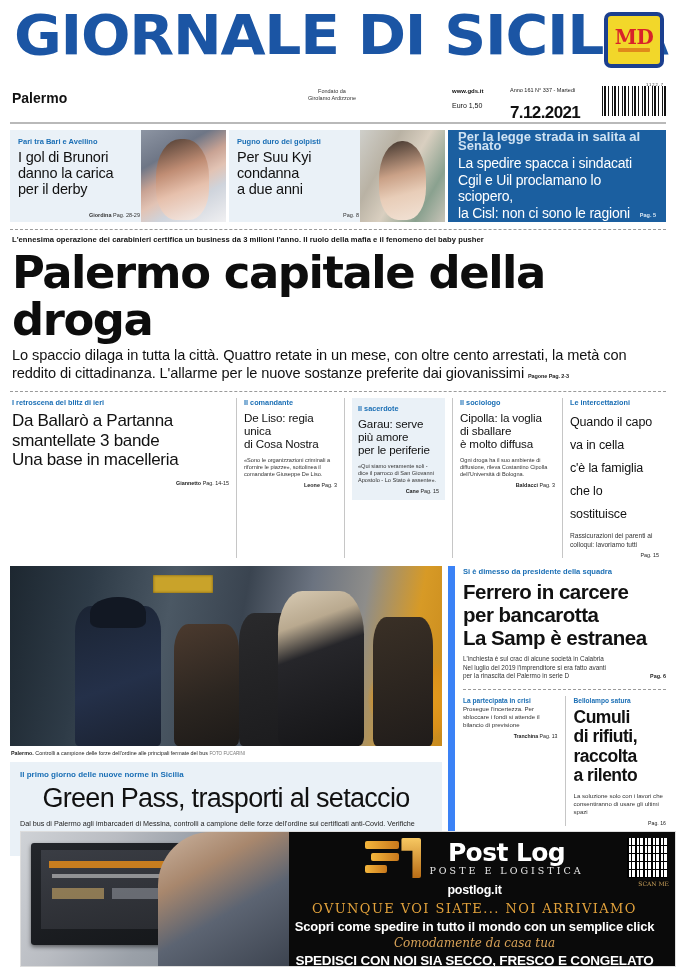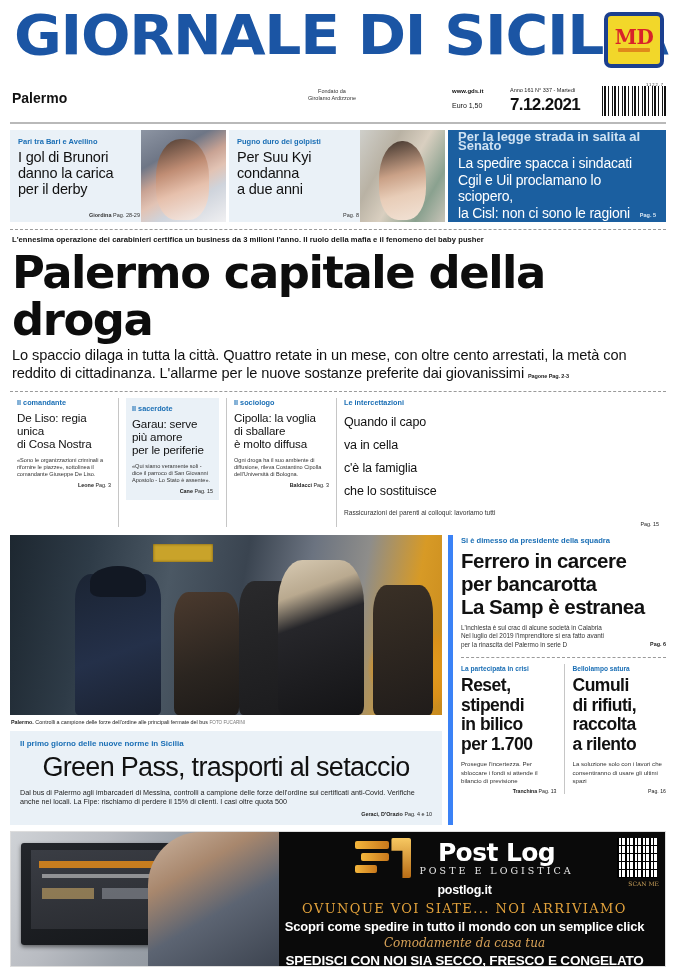--- a/index.html
+++ b/index.html
@@ -22,21 +22,21 @@
     letter-spacing:-0.5px;font-family:"DejaVu Serif","Liberation Serif",serif;}
   .md-bar{width:60%;height:4px;background:#e08a1a;margin-top:2px;border-radius:1px;}
 
   .infobar{position:relative;height:36px;border-bottom:2px solid #b9b9b9;margin:0 10px;}
   .edition{position:absolute;left:2px;top:4px;font-size:14px;font-weight:bold;color:#111;}
   .founded{position:absolute;left:262px;top:2px;font-size:5.5px;line-height:7px;
     text-align:center;color:#333;width:120px;}
   .web{position:absolute;left:442px;top:2px;font-size:6px;font-weight:bold;color:#111;}
   .euro{position:absolute;left:442px;top:16px;font-size:7px;color:#111;}
   .issue{position:absolute;left:500px;top:1px;font-size:5.5px;color:#222;white-space:nowrap;}
-  .date{position:absolute;left:500px;top:9px;font-size:17px;font-weight:bold;
+  .date{position:absolute;left:500px;top:17px;font-size:17px;font-weight:bold;
     letter-spacing:-0.6px;color:#111;}
   .barcode{position:absolute;right:0px;top:0px;width:64px;height:30px;
     background:repeating-linear-gradient(90deg,#111 0 1px,#fff 1px 2px,#111 2px 4px,#fff 4px 6px,#111 6px 7px,#fff 7px 10px);}
   .barcode-num{position:absolute;right:2px;top:-4px;font-size:4px;color:#333;letter-spacing:1px;}
 
   
   .teasers{display:flex;margin:6px 10px 0 10px;height:92px;gap:3px;}
   .teaser{position:relative;overflow:hidden;}
   .t1{width:216px;background:#eaf1f7;display:flex;}
   .t2{width:216px;background:#eaf1f7;display:flex;}
@@ -119,39 +119,39 @@
   .caption .credit{color:#777;font-size:4.6px;}
 
   .gp{background:#eaf1f7;margin-top:4px;padding:7px 10px 8px 10px;box-sizing:border-box;width:432px;}
   .gp-kicker{font-size:8px;font-weight:bold;color:#1b6fb5;line-height:11px;}
   .gp-head{font-size:27px;line-height:31px;color:#111;letter-spacing:-0.7px;margin:3px 0 5px 0;
     text-align:center;}
   .gp-body{font-size:7.2px;line-height:9.6px;color:#222;}
   .gp-ref{font-size:5.4px;text-align:right;margin-top:4px;color:#222;}
   .gp-ref b{font-weight:bold;}
 
-  .mid-right{flex:1;padding-left:8px;border-left:5px solid #3b82f6;margin-left:6px;}
+  .mid-right{flex:1;padding-left:8px;border-left:7px solid #3b82f6;margin-left:6px;}
   .mr-kicker{font-size:7.6px;font-weight:bold;color:#1b6fb5;line-height:11px;}
   .mr-head{font-size:20.5px;line-height:23px;font-weight:bold;color:#111;
     letter-spacing:-0.5px;margin:3px 0 6px 0;}
   .mr-body{font-size:6.4px;line-height:8.6px;color:#333;}
   .mr-ref{font-size:5.4px;font-weight:bold;text-align:right;color:#222;margin-top:-8px;}
 
   .mr-split{display:flex;margin-top:10px;border-top:1px dashed #9a9a9a;padding-top:6px;}
   .mrc{width:50%;padding-right:7px;box-sizing:border-box;}
   .mrc+.mrc{border-left:1px solid #c6c6c6;padding-left:8px;padding-right:0;}
   .mrc-kicker{font-size:6.6px;font-weight:bold;color:#1b6fb5;line-height:9px;}
   .mrc-head{font-size:17.5px;line-height:19.5px;font-weight:bold;color:#111;
     letter-spacing:-0.5px;margin:3px 0 6px 0;}
   .mrc-body{font-size:6.1px;line-height:8.2px;color:#333;}
   .mrc-ref{font-size:5.2px;text-align:right;color:#222;margin-top:3px;}
   .mrc-ref b{font-weight:bold;}
 
   
-  .ad{position:absolute;left:10px;bottom:6px;width:656px;height:136px;
+  .ad{position:absolute;left:20px;bottom:6px;width:656px;height:136px;
     background:#0a0a0a;display:flex;overflow:hidden;border:1px solid #ddd;box-sizing:border-box;}
   .ad-photo{width:253px;height:100%;position:relative;
     background:linear-gradient(120deg,#cfd2d6 0%,#b9bcc2 30%,#9aa0a8 55%,#7d848d 100%);}
   .ad-laptop{position:absolute;left:4%;top:8%;width:62%;height:76%;
     background:linear-gradient(160deg,#23262b,#15171a);border-radius:3px;
     box-shadow:0 2px 4px rgba(0,0,0,.5);}
   .ad-screen{position:absolute;left:6%;top:7%;width:88%;height:78%;
     background:linear-gradient(170deg,#3a3d44,#2a2c31);}
   .ad-screen-bar{position:absolute;left:6%;top:14%;width:88%;height:9%;
     background:#e08a1a;opacity:.85;}
@@ -261,20 +261,30 @@
     <div class="main-kicker">L'ennesima operazione dei carabinieri certifica un business da 3 milioni l'anno. Il ruolo della mafia e il fenomeno del baby pusher</div>
     <div class="main-head">Palermo capitale della droga</div>
     <div class="main-sub">
       <span>Lo spaccio dilaga in tutta la città. Quattro retate in un mese, con oltre cento arrestati, la metà con reddito di cittadinanza. L'allarme per le nuove sostanze preferite dai giovanissimi</span>
       <span class="main-ref">Pagone Pag. 2-3</span>
     </div>
   </div>
 
   <div class="cols">
 
+    <div class="col c1">
+      <div class="c-kicker">I retroscena del blitz di ieri</div>
+      <div class="c-head" style="white-space:pre-line">Da Ballarò a Partanna
+smantellate 3 bande
+Una base in macelleria</div>
+      <div class="c-ref">
+        <b>Giannetto</b>
+        <span>Pag. 14-15</span>
+      </div>
+    </div>
 
     <div class="col c2">
       <div class="c-kicker">Il comandante</div>
       <div class="c-head" style="white-space:pre-line">De Liso: regia
 unica
 di Cosa Nostra</div>
       <div class="c-body">«Sono le organizzazioni criminali a rifornire le piazze», sottolinea il comandante Giuseppe De Liso.</div>
       <div class="c-ref">
         <b>Leone</b>
         <span>Pag. 3</span>
@@ -356,24 +366,20 @@
 La Samp è estranea</div>
         <div class="mr-body" style="white-space:pre-line">L'inchiesta è sul crac di alcune società in Calabria
 Nel luglio del 2019 l'imprenditore si era fatto avanti
 per la rinascita del Palermo in serie D</div>
         <div class="mr-ref">Pag. 6</div>
       </div>
 
       <div class="mr-split">
         <div class="mrc">
           <div class="mrc-kicker">La partecipata in crisi</div>
-          <div class="mrc-head" style="white-space:pre-line">Reset,
-stipendi
-in bilico
-per 1.700</div>
           <div class="mrc-body">Prosegue l'incertezza. Per sbloccare i fondi si attende il bilancio di previsione</div>
           <div class="mrc-ref">
             <b>Tranchina</b>
             <span>Pag. 13</span>
           </div>
         </div>
         <div class="mrc">
           <div class="mrc-kicker">Bellolampo satura</div>
           <div class="mrc-head" style="white-space:pre-line">Cumuli
 di rifiuti,

